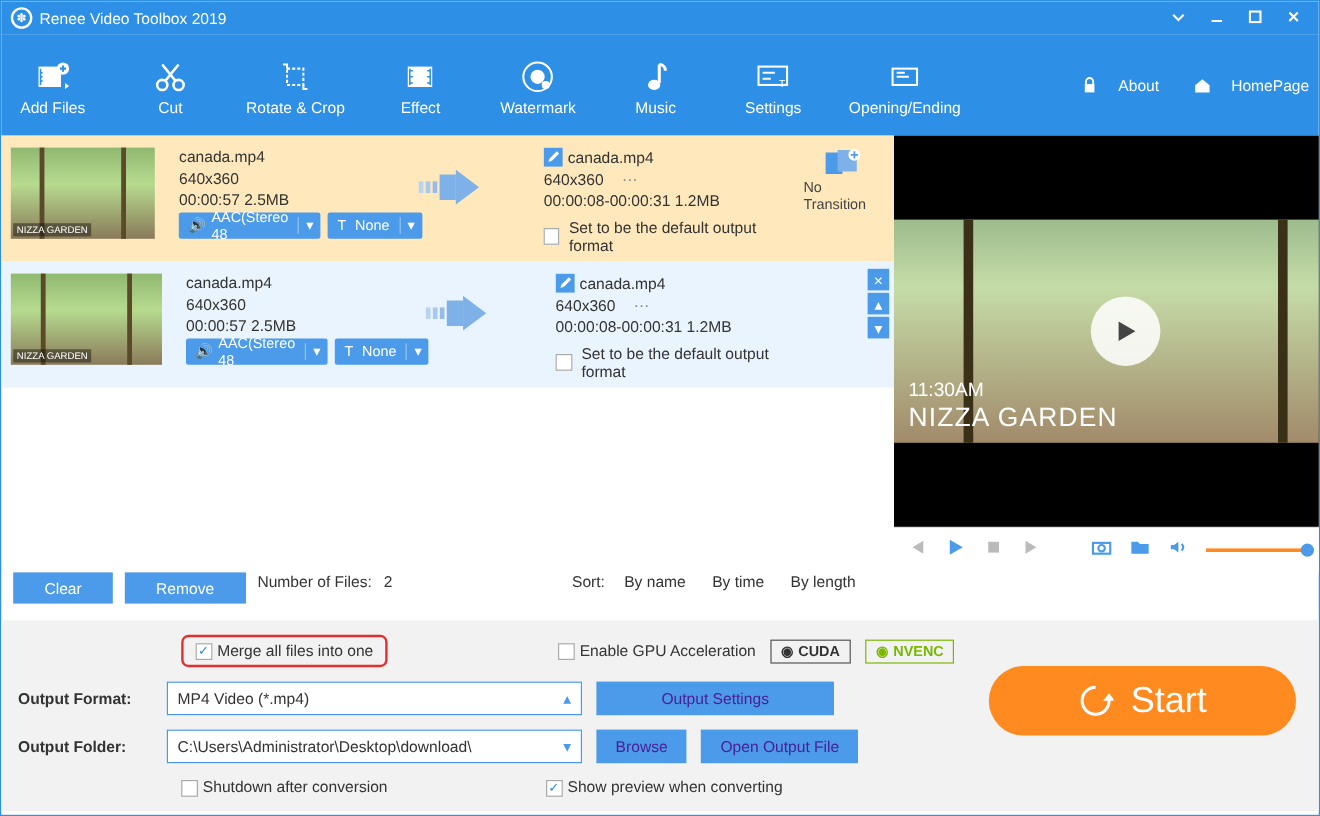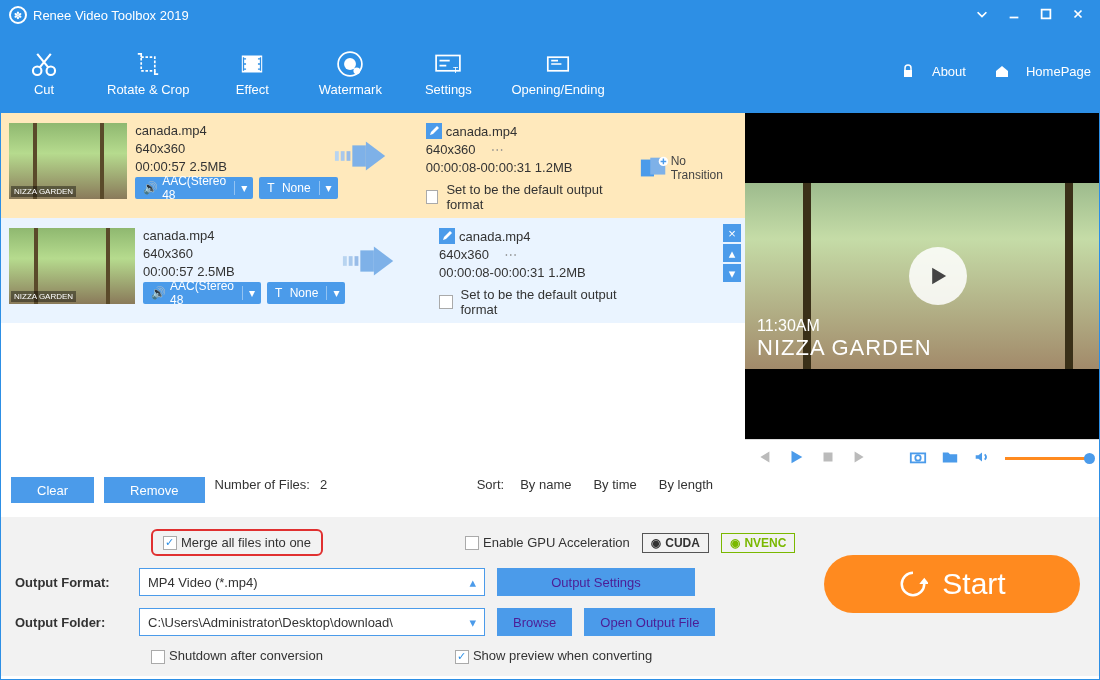--- a/index.html
+++ b/index.html
@@ -21,21 +21,21 @@
   
   .main { display:flex; height:364px; }
   .filepanel{ width:744px; display:flex; flex-direction:column; }
   .filerow{ display:flex; padding:10px 8px 6px 8px; gap:8px; position:relative; }
   .row0{background:#ffe9bc;}
   .row1{background:#eaf4ff;}
   .thumb{width:126px;height:76px;background:linear-gradient(180deg,#8fb870 0%,#b6db8e 40%,#8a7a5a 100%);position:relative;display:flex;align-items:center;justify-content:center;}
   .thumb::before{content:"";position:absolute;left:20%;top:0;width:4px;height:100%;background:#5a4a2a;}
   .thumb::after{content:"";position:absolute;right:20%;top:0;width:4px;height:100%;background:#5a4a2a;}
   .thumb .label{position:absolute;bottom:2px;left:2px;color:#fff;font-size:8px;background:rgba(0,0,0,0.4);padding:1px 3px;}
-  .fcol{display:flex;flex-direction:column;gap:3px;font-size:13px;color:#333;}
+  .fcol{display:flex;flex-direction:column;gap:3px;font-size:13px;color:#333;margin-left:12px;}
   .fcol.src{width:190px;}
   .arrow{width:90px;display:flex;align-items:flex-start;padding-top:18px;}
   .arrow svg{width:58px;height:30px;}
   .fcol.dst{width:210px;}
   .fn{display:flex;align-items:center;gap:4px;}
   .pill{display:flex;background:#4b9bea;color:#fff;font-size:12px;height:22px;align-items:center;border-radius:2px;cursor:pointer;}
   .pill .seg{padding:0 8px;display:flex;align-items:center;gap:4px;}
   .pill .car{border-left:1px solid rgba(255,255,255,0.4);padding:0 6px;}
   .pillt{background:#4b9bea;}
   .dots{color:#888;cursor:pointer;}
@@ -97,20 +97,32 @@
       </svg></span>
   <span class="winbtn"><svg viewBox="0 0 16 16">
         <path d="M4 4l8 8M12 4l-8 8"></path>
       </svg></span>
 </div>
 
 <div class="toolbar">
   <div class="tool">
     <div class="ico">
         <svg viewBox="0 0 40 40">
+          <rect x="6" y="10" width="22" height="20" fill="#fff"></rect>
+          <path d="M8 12v16M8 16h2M8 20h2M8 24h2" stroke="#2d8fe5" stroke-width="1.5"></path>
+          <circle cx="30" cy="12" r="6" fill="#fff"></circle>
+          <path d="M30 9v6M27 12h6" stroke="#2d8fe5" stroke-width="2"></path>
+          <path d="M32 32l4-3-4-3z" fill="#fff"></path>
+        </svg>
+      </div>
+    <span>Add Files</span>
+  </div>
+  <div class="tool">
+    <div class="ico">
+        <svg viewBox="0 0 40 40">
           <circle cx="12" cy="28" r="5" fill="none" stroke="#fff" stroke-width="2.5"></circle>
           <circle cx="28" cy="28" r="5" fill="none" stroke="#fff" stroke-width="2.5"></circle>
           <path d="M15 24L28 8M25 24L12 8" stroke="#fff" stroke-width="2.5"></path>
         </svg>
       </div>
     <span>Cut</span>
   </div>
   <div class="tool">
     <div class="ico">
         <svg viewBox="0 0 40 40">
@@ -131,20 +143,30 @@
   </div>
   <div class="tool">
     <div class="ico">
         <svg viewBox="0 0 40 40">
           <circle cx="20" cy="20" r="14" fill="none" stroke="#fff" stroke-width="2"></circle>
           <circle cx="20" cy="20" r="7" fill="#fff"></circle>
           <circle cx="28" cy="28" r="4" fill="#fff"></circle>
         </svg>
       </div>
     <span>Watermark</span>
+  </div>
+  <div class="tool">
+    <div class="ico">
+        <svg viewBox="0 0 40 40">
+          <path d="M24 8v18" stroke="#fff" stroke-width="3"></path>
+          <ellipse cx="19" cy="28" rx="6" ry="5" fill="#fff"></ellipse>
+          <path d="M24 8c4 0 6 3 6 6" stroke="#fff" stroke-width="3" fill="none"></path>
+        </svg>
+      </div>
+    <span>Music</span>
   </div>
   <div class="tool">
     <div class="ico">
         <svg viewBox="0 0 40 40">
           <rect x="6" y="10" width="28" height="18" fill="none" stroke="#fff" stroke-width="2"></rect>
           <path d="M10 16h12M10 22h8" stroke="#fff" stroke-width="2"></path>
           <text x="26" y="30" font-size="10" fill="#fff">T</text>
         </svg>
       </div>
     <span>Settings</span>
@@ -214,21 +236,21 @@
             <span>canada.mp4</span>
           </span>
         <span class="fn"><span>640x360</span>&nbsp;&nbsp;<span class="dots">⋯</span></span>
         <span>00:00:08-00:00:31  1.2MB</span>
         <div style="display:flex;align-items:center;gap:4px;margin-top:4px">
             <span class="chk"></span>
             <span>Set to be the default output format</span>
           </div>
       </div>
       <div style="flex:1"></div>
-      <div style="display:flex;flex-direction:row;align-items:center;gap:0">
+      <div style="display:flex;flex-direction:column;align-items:center;gap:0">
         <svg class="transicon" viewBox="0 0 34 26">
             <path d="M2 4h14v18H2z" fill="#4b9bea"></path>
             <path d="M12 2l16 0 0 18-16 0z" fill="#7eb1e8"></path>
             <circle cx="26" cy="6" r="5" fill="#fff"></circle>
             <path d="M26 3v6M23 6h6" stroke="#4b9bea" stroke-width="1.5"></path>
           </svg>
         <span class="trans">No Transition</span>
       </div>
     </div>
 

